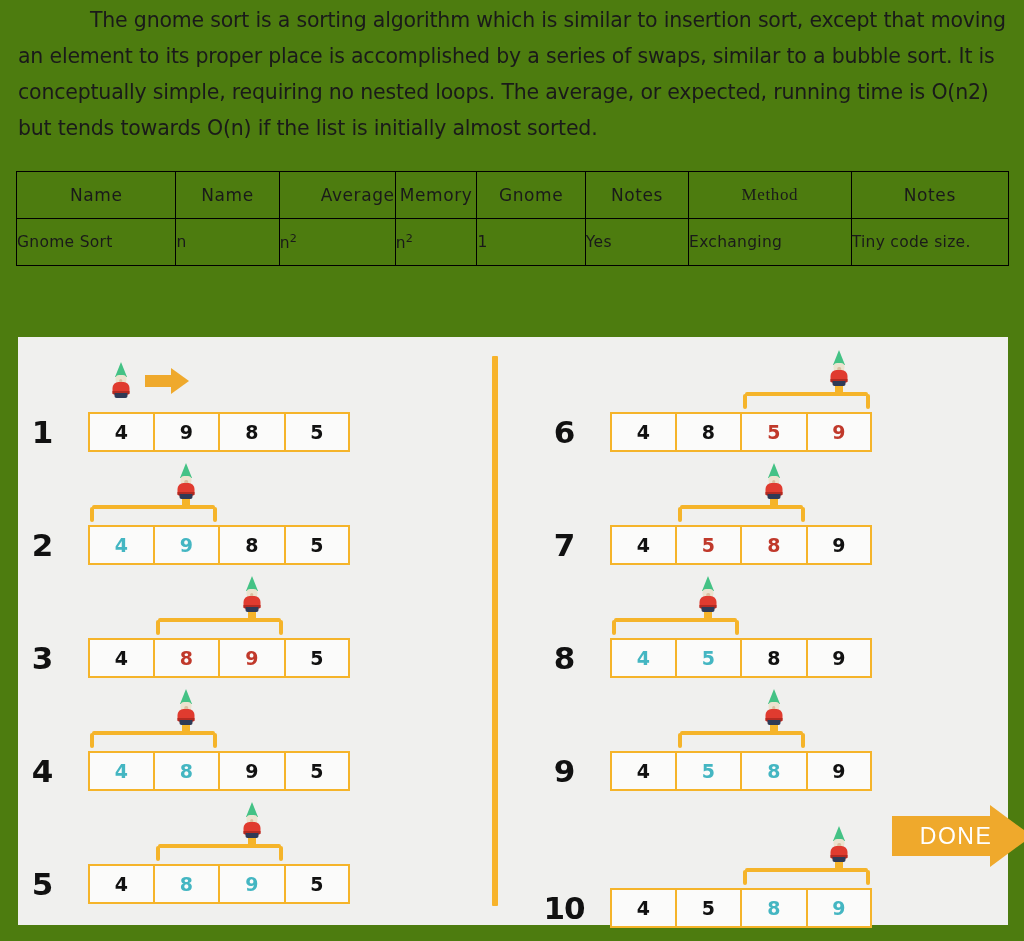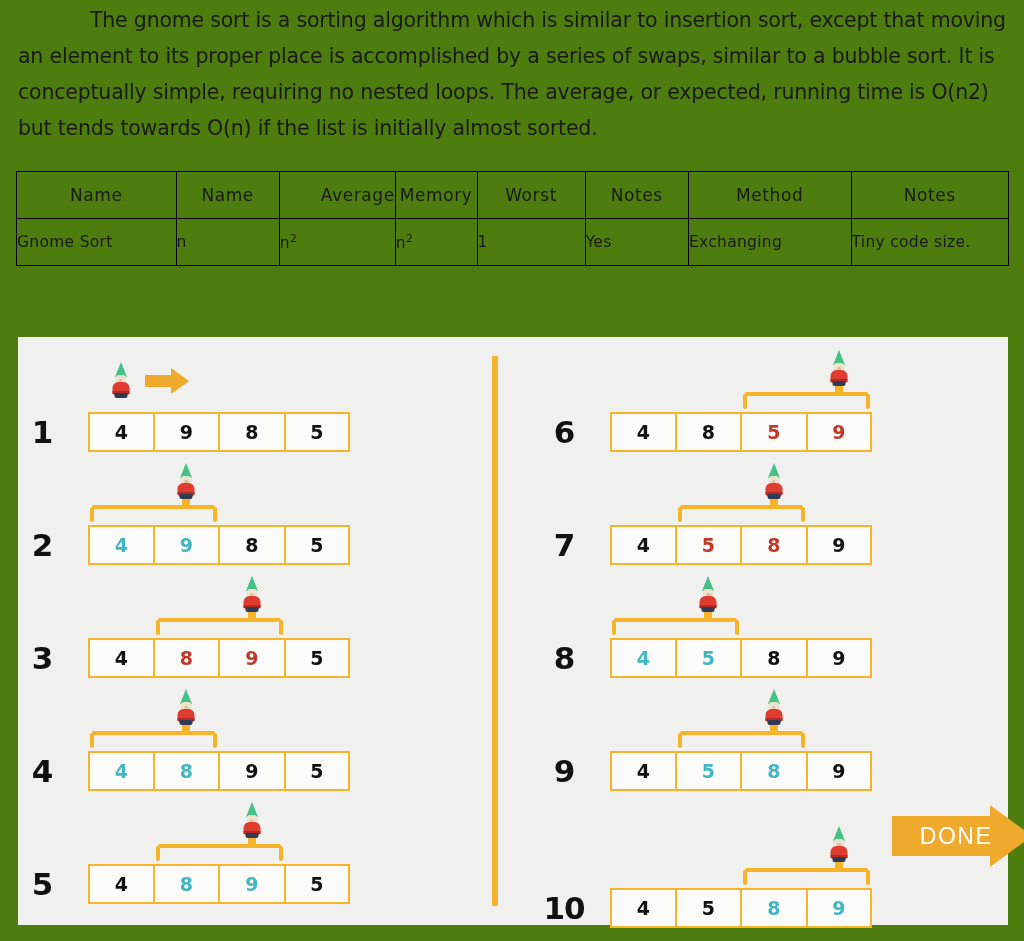--- a/index.html
+++ b/index.html
@@ -53,21 +53,21 @@
     height: 47px;
     font-size: 15.5px;
     letter-spacing: 0.3px;
   }
   #complexity-table .col-name    { width: 163px; }
   #complexity-table .col-best    { width: 105px; }
   #complexity-table .col-average { width: 102px; padding-left: 41px; }
   #complexity-table .col-worst   { width: 82px;  }
   #complexity-table .col-memory  { width: 110px; }
   #complexity-table .col-stable  { width: 105px; }
-  #complexity-table .col-method  { width: 165px; }
+  #complexity-table .col-method  { width: 165px; font-family: Liberation Serif, serif; }
   #complexity-table .col-notes   { width: 161px; }
   .sup { vertical-align: super; font-size: 0.72em; }
 
   
   #diagram-panel {
     position: absolute;
     left: 18px; top: 337px;
     width: 990px; height: 588px;
     background: #f0f0ee;
   }
@@ -270,21 +270,21 @@
 
   <div id="intro">The gnome sort is a sorting algorithm which is similar to insertion sort, except that moving an element to its proper place is accomplished by a series of swaps, similar to a bubble sort. It is conceptually simple, requiring no nested loops. The average, or expected, running time is O(n2) but tends towards O(n) if the list is initially almost sorted.</div>
 
   <table id="complexity-table">
     <thead>
       <tr>
         <th class="col-name">Name</th>
         <th class="col-best">Name</th>
         <th class="col-average">Average</th>
         <th class="col-worst">Memory</th>
-        <th class="col-memory">Worst</th>
+        <th class="col-memory">Gnome</th>
         <th class="col-stable">Notes</th>
         <th class="col-method">Method</th>
         <th class="col-notes">Notes</th>
       </tr>
     </thead>
     <tbody>
       <tr>
         <td>Gnome Sort</td>
         <td>n</td>
         <td><span>n</span><span class="sup">2</span></td>

